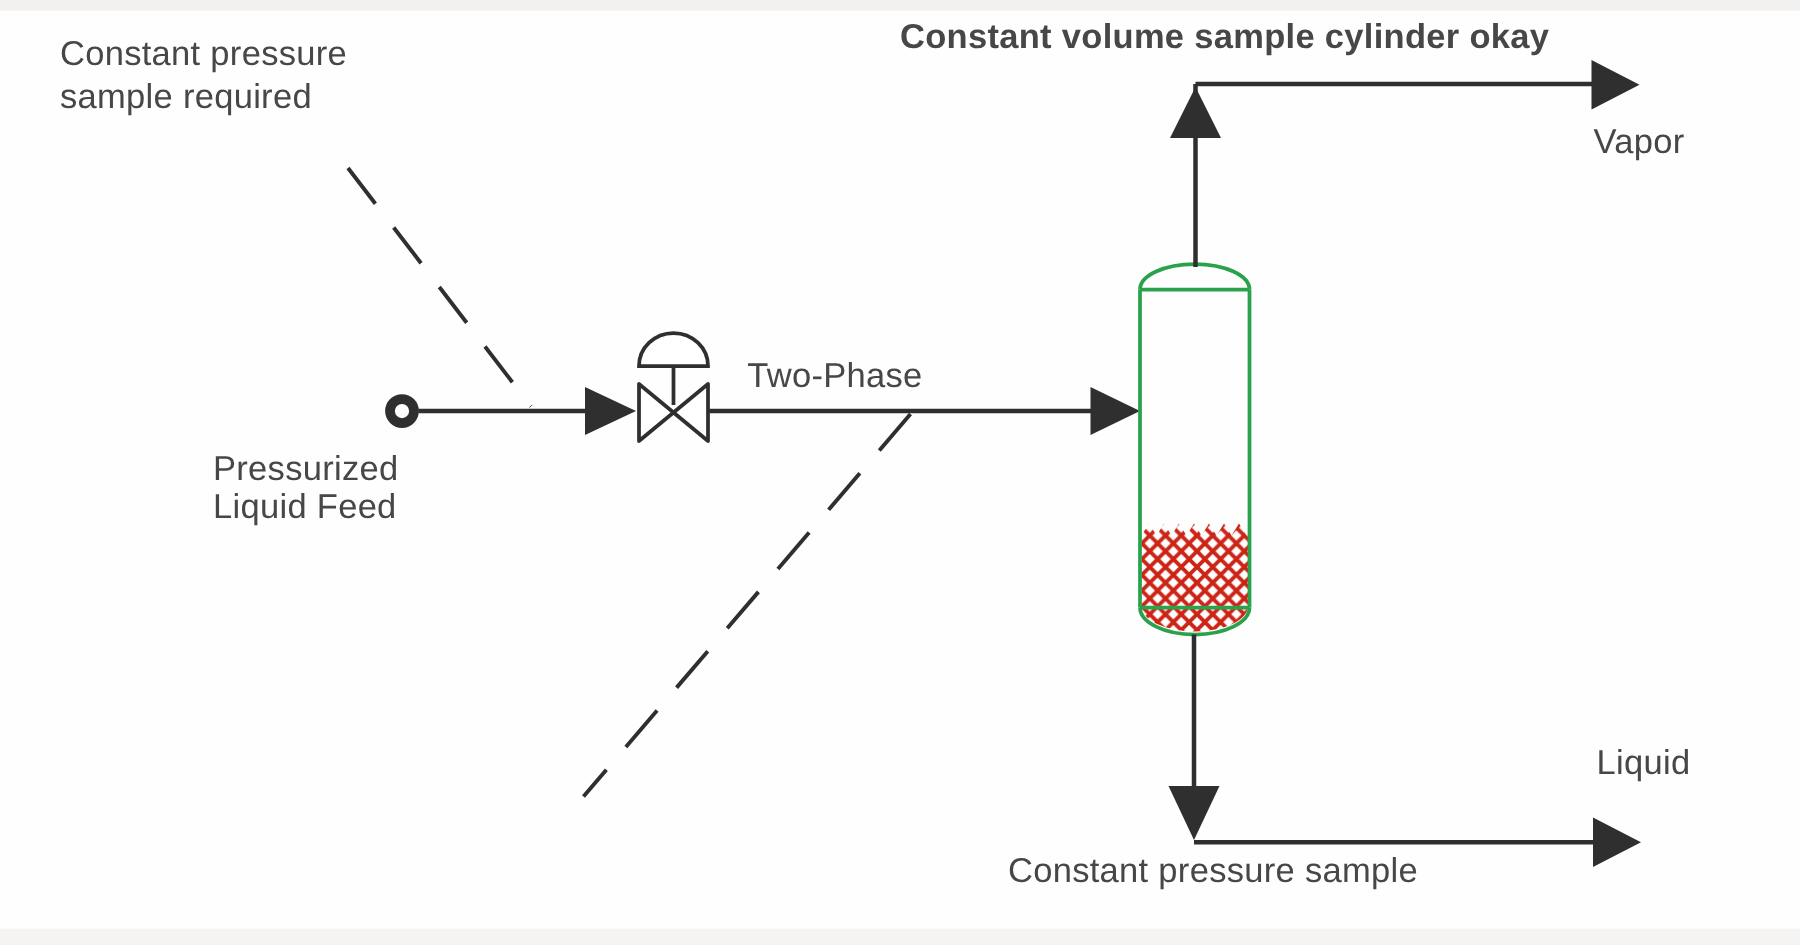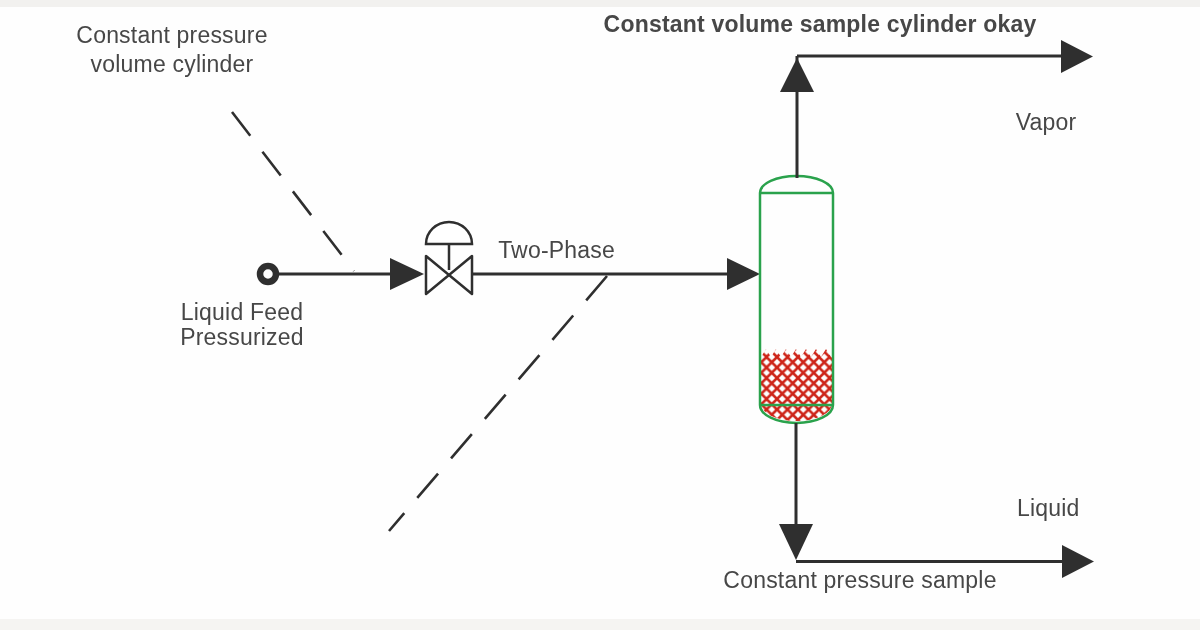--- a/index.html
+++ b/index.html
@@ -10,33 +10,33 @@
   }
   .strip{position:absolute;left:0;width:1200px;}
   #top-strip{top:0;height:7px;background:var(--top-strip,#f2f1ef);}
   #bottom-strip{top:619px;height:11px;background:var(--bottom-strip,#f5f4f2);}
   svg{position:absolute;left:0;top:0;}
   .lbl{
     position:absolute;
     font-size:23px;
     line-height:29px;
     color:var(--text,#474747);
-    text-align:center;
+    text-align:left;
     letter-spacing:.2px;
     white-space:nowrap;
   }
   .lbl span{display:block;}
   #lbl-top-left{left:40px;top:21px;width:264px;}
   #lbl-top-center{left:600px;top:10px;width:440px;font-weight:bold;}
-  #lbl-vapor{left:991px;top:80px;width:110px;margin-top:28px;}
+  #lbl-vapor{left:1013px;top:80px;width:110px;text-align:right;}
   #lbl-two-phase{left:485px;top:236px;width:130px;text-align:right;}
   #lbl-feed{left:142px;top:300px;width:200px;line-height:25px;}
   #lbl-extreme{left:137px;top:536px;width:262px;line-height:30px;}
-  #lbl-bottom-right{left:672px;top:566px;width:288px;line-height:29px;margin-left:44px;}
-  #lbl-liquid{left:1017px;top:494px;width:110px;text-align:left;}
+  #lbl-bottom-right{left:672px;top:566px;width:288px;line-height:29px;}
+  #lbl-liquid{left:1017px;top:494px;width:110px;text-align:right;}
 </style>
 </head>
 <body>
 
 <div class="strip" id="top-strip"></div>
 <div class="strip" id="bottom-strip"></div>
 
 <svg width="1200" height="630" viewBox="0 0 1200 630">
   <defs>
     <pattern id="xh" width="10.5" height="10.5" patternUnits="userSpaceOnUse">
@@ -81,32 +81,32 @@
   <polygon points="1061,40 1061,73 1093,56.5" fill="var(--line)"></polygon>
 
   <line x1="796" y1="423" x2="796" y2="527" stroke="var(--line)" stroke-width="3"></line>
   <polygon points="779,524 813,524 796,560" fill="var(--line)"></polygon>
   <line x1="796" y1="561.5" x2="1064" y2="561.5" stroke="var(--line)" stroke-width="3"></line>
   <polygon points="1062,545 1062,578 1094,561.5" fill="var(--line)"></polygon>
 </svg>
 
 <div class="lbl" id="lbl-top-left">
   <span>Constant pressure</span>
-  <span>volume cylinder</span>
+  <span>sample required</span>
 </div>
 
 <div class="lbl" id="lbl-top-center">Constant volume sample cylinder okay</div>
 
 <div class="lbl" id="lbl-vapor">Vapor</div>
 
 <div class="lbl" id="lbl-two-phase">Two-Phase</div>
 
 <div class="lbl" id="lbl-feed">
+  <span>Pressurized</span>
   <span>Liquid Feed</span>
-  <span>Pressurized</span>
 </div>
 
 <div class="lbl" id="lbl-extreme">
 </div>
 
 <div class="lbl" id="lbl-bottom-right">
   <span>Constant pressure sample</span>
 </div>
 
 <div class="lbl" id="lbl-liquid">Liquid</div>

